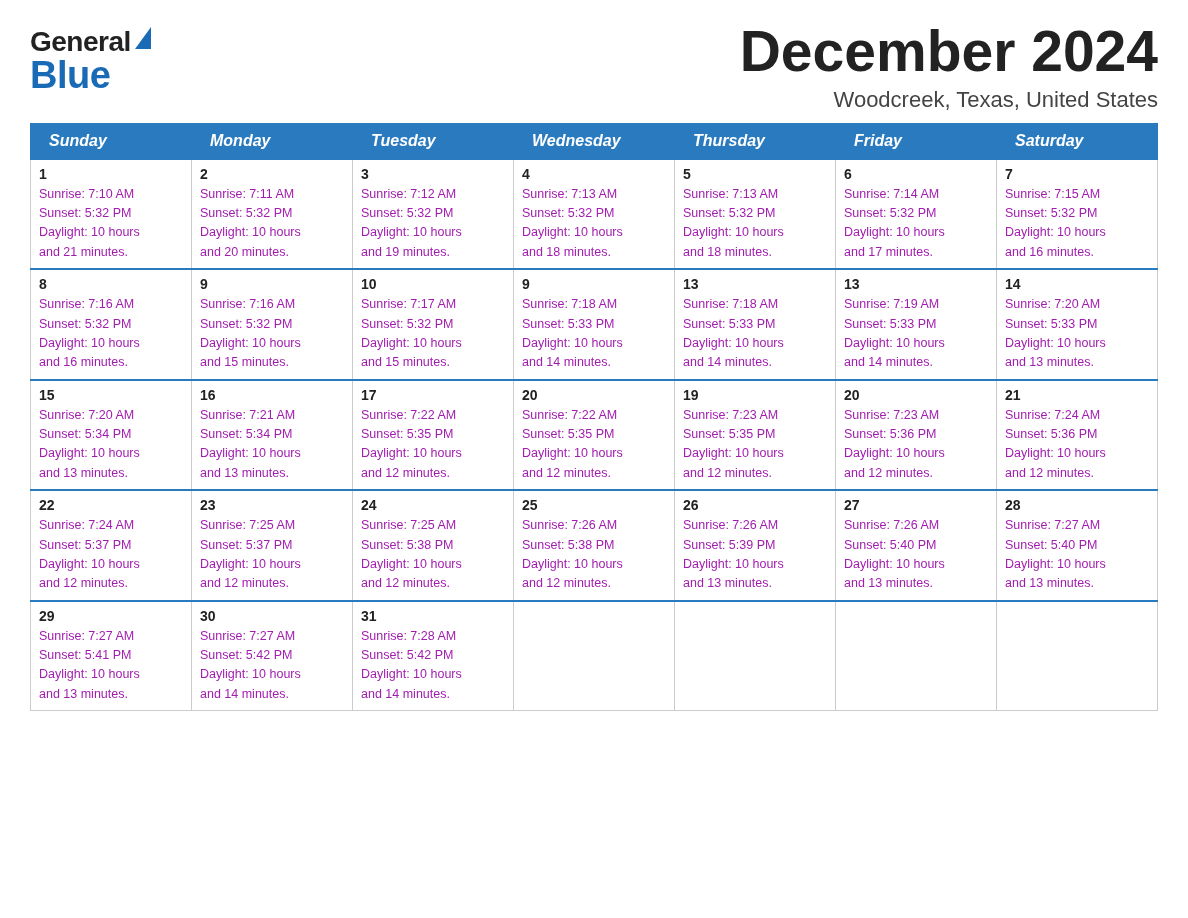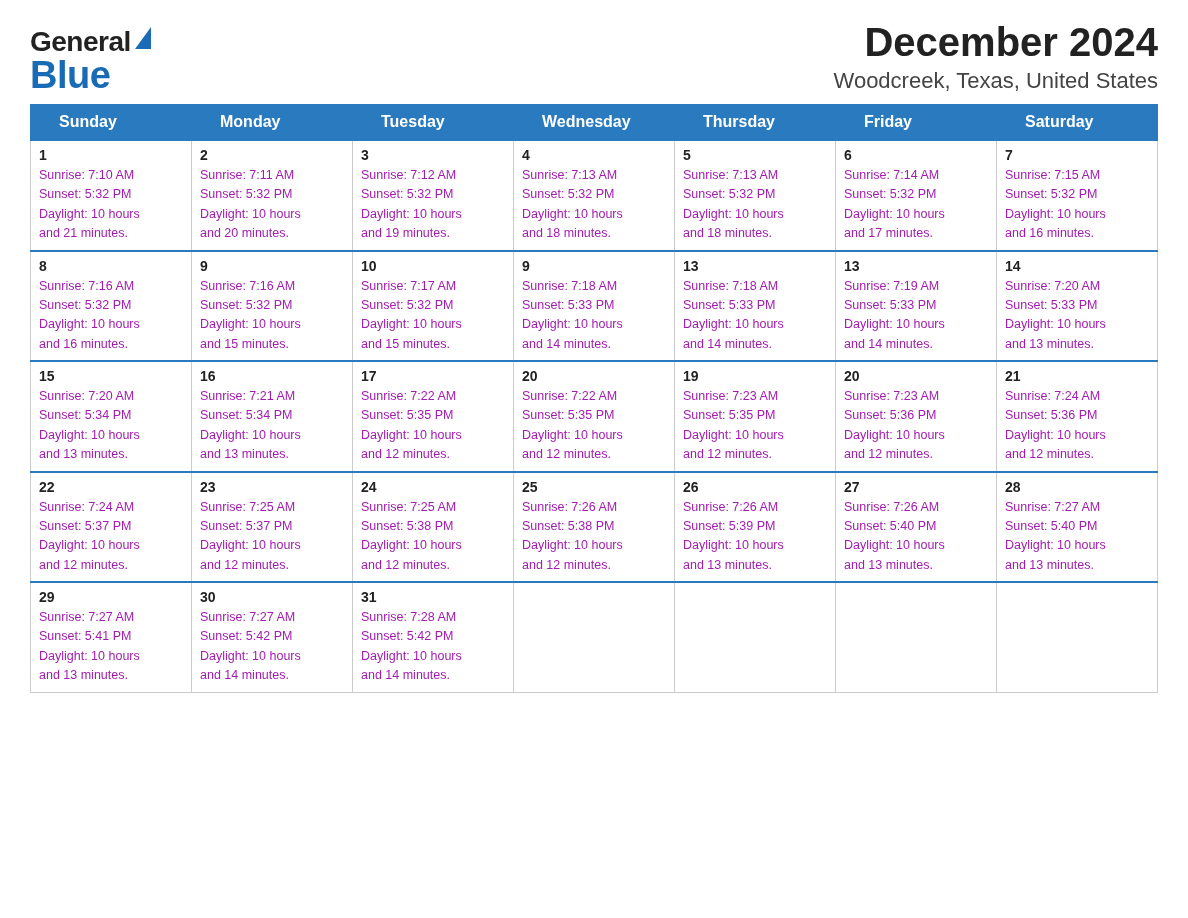--- a/index.html
+++ b/index.html
@@ -35,43 +35,45 @@
       font-weight: bold;
       color: #1a6bb5;
       letter-spacing: -0.5px;
       line-height: 1;
       margin-top: -2px;
     }
     .title-block {
       text-align: right;
     }
     .month-title {
-      font-size: 40px;
+      font-size: 57px;
       font-weight: bold;
       color: #222;
       line-height: 1.1;
+      text-align: center;
     }
     .location-title {
       font-size: 22px;
       color: #444;
       margin-top: 4px;
     }
     .calendar-table {
       width: 100%;
       border-collapse: collapse;
       margin-top: 8px;
     }
     .calendar-table th {
       background-color: #2a7abf;
       color: #fff;
       font-size: 16px;
       font-weight: bold;
-      padding: 8px 28px;
+      padding: 8px 18px;
       text-align: left;
       border: 1px solid #2a7abf;
+      font-style: italic;
     }
     .calendar-table td {
       vertical-align: top;
       border: 1px solid #ccc;
       padding: 6px 8px;
       width: calc(100% / 7);
       min-height: 110px;
       font-size: 12.5px;
       color: #222;
       background: #fff;

